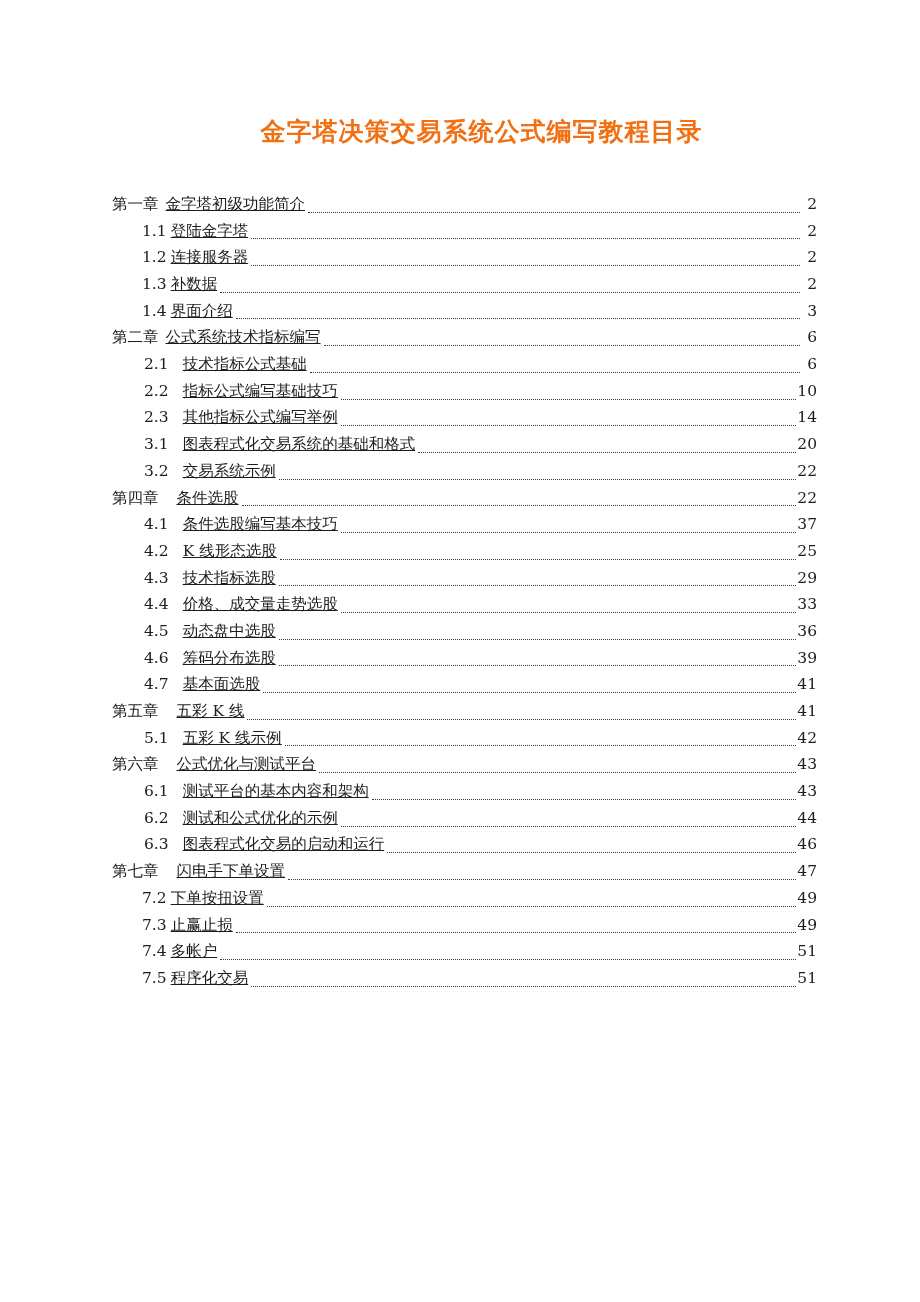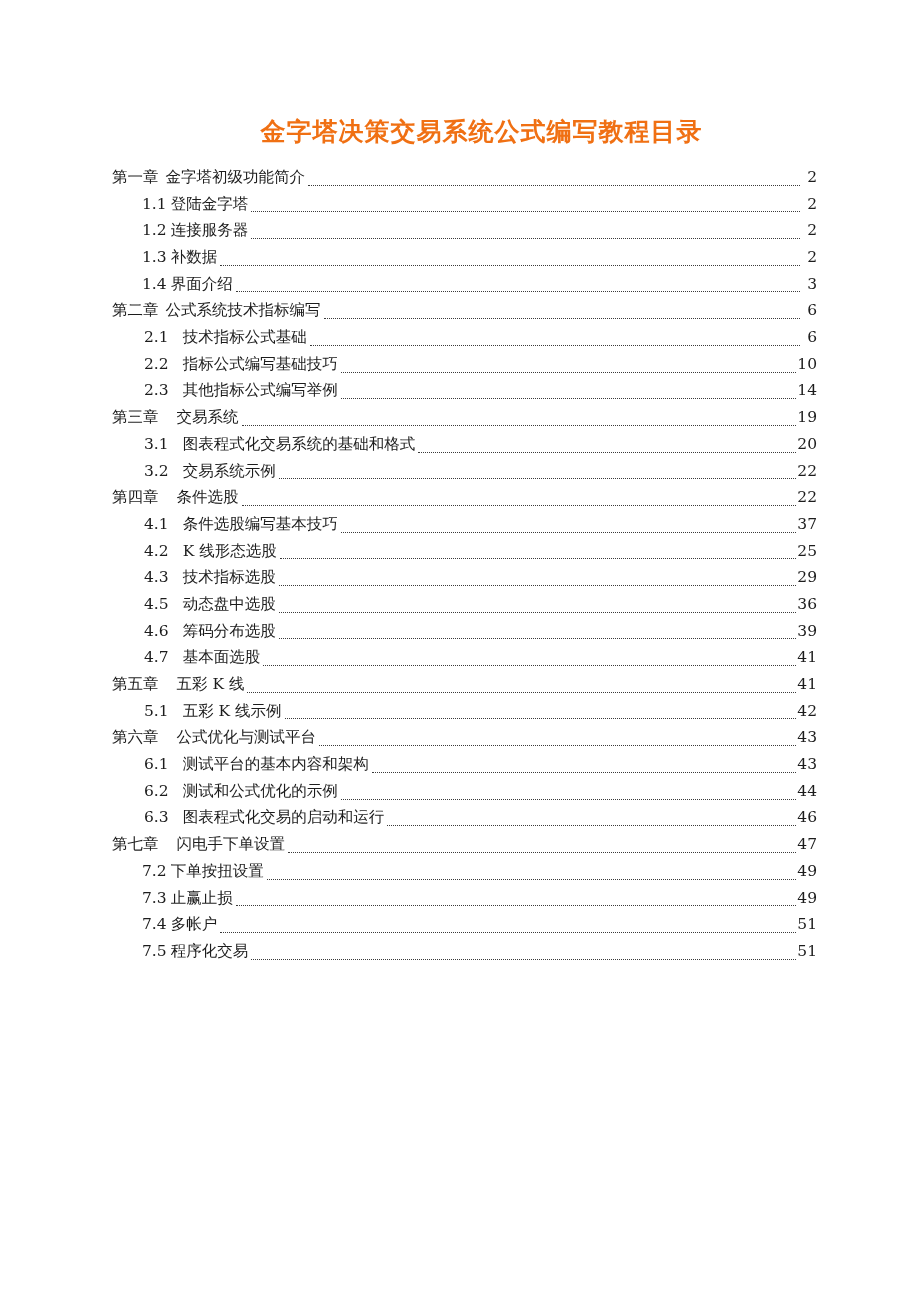--- a/index.html
+++ b/index.html
@@ -32,21 +32,21 @@
     color: #F07013;
     letter-spacing: 1px;
     padding-top: 117px;
     line-height: 1.2;
     font-family: "DejaVu Serif", "Liberation Serif", serif;
     white-space: pre;
     padding-left: 43px;
   }
 
   .toc {
-    margin-top: 17px;
+    margin-top: 44px;
     padding-left: 112px;
     padding-right: 81px;
     box-sizing: border-box;
     width: 898px;
   }
 
   .toc-row {
     display: flex;
     align-items: flex-end;
     height: 26.7px;
@@ -58,20 +58,21 @@
   }
 
   .toc-row .num {
     flex: 0 0 auto;
     white-space: pre;
   }
 
   .toc-row .label {
     flex: 0 0 auto;
     white-space: pre;
+    text-decoration: underline;
   }
 
   .toc-row .leader {
     flex: 1 1 auto;
     margin: 0 1px 0 3px;
     position: relative;
     height: 100%;
     overflow: hidden;
   }
   .toc-row .leader::after {
@@ -159,26 +160,20 @@
         <span class="label">指标公式编写基础技巧</span>
         <span class="leader"></span>
         <span class="pageno">10</span>
       </div>
       <div class="toc-row lvl-sub-wide">
         <span class="num">2.3</span>
         <span class="label">其他指标公式编写举例</span>
         <span class="leader"></span>
         <span class="pageno">14</span>
       </div>
-      <div class="toc-row lvl-chapter gap-wide">
-        <span class="num">第三章</span>
-        <span class="label">交易系统</span>
-        <span class="leader"></span>
-        <span class="pageno">19</span>
-      </div>
       <div class="toc-row lvl-sub-wide">
         <span class="num">3.1</span>
         <span class="label">图表程式化交易系统的基础和格式</span>
         <span class="leader"></span>
         <span class="pageno">20</span>
       </div>
       <div class="toc-row lvl-sub-wide">
         <span class="num">3.2</span>
         <span class="label">交易系统示例</span>
         <span class="leader"></span>
@@ -202,20 +197,26 @@
         <span class="leader"></span>
         <span class="pageno">25</span>
       </div>
       <div class="toc-row lvl-sub-wide">
         <span class="num">4.3</span>
         <span class="label">技术指标选股</span>
         <span class="leader"></span>
         <span class="pageno">29</span>
       </div>
       <div class="toc-row lvl-sub-wide">
+        <span class="num">4.4</span>
+        <span class="label">价格、成交量走势选股</span>
+        <span class="leader"></span>
+        <span class="pageno">33</span>
+      </div>
+      <div class="toc-row lvl-sub-wide">
         <span class="num">4.5</span>
         <span class="label">动态盘中选股</span>
         <span class="leader"></span>
         <span class="pageno">36</span>
       </div>
       <div class="toc-row lvl-sub-wide">
         <span class="num">4.6</span>
         <span class="label">筹码分布选股</span>
         <span class="leader"></span>
         <span class="pageno">39</span>

